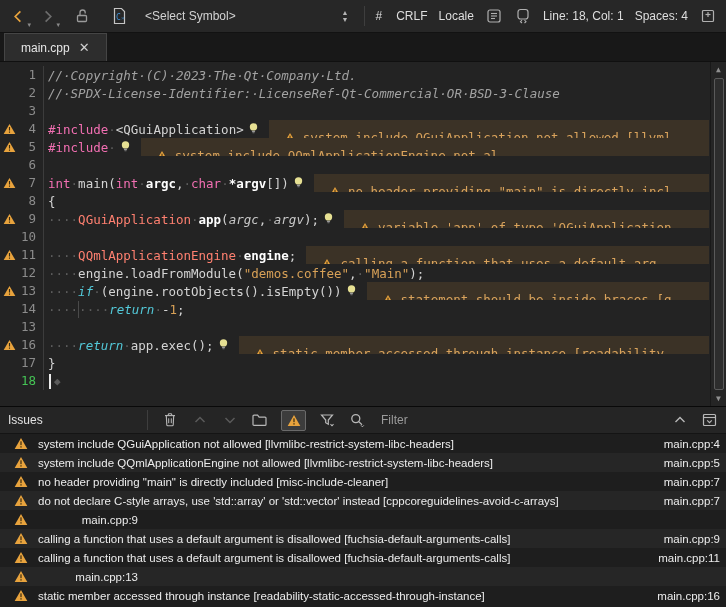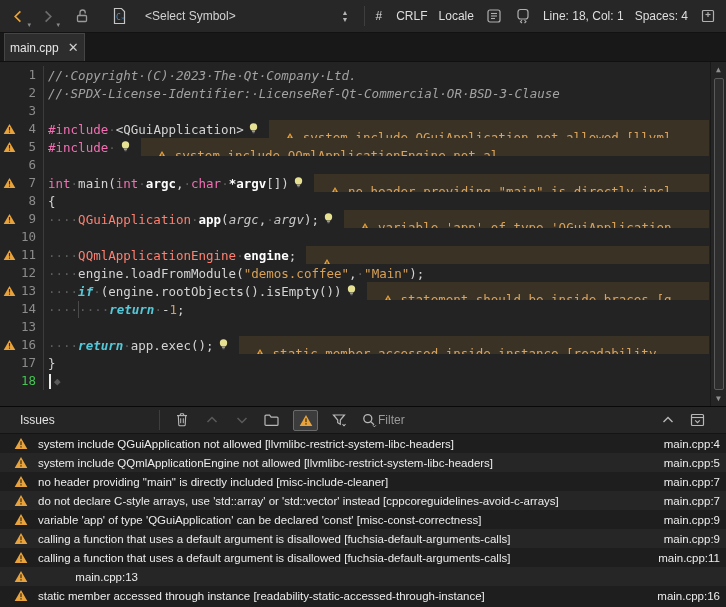--- a/index.html
+++ b/index.html
@@ -15,37 +15,37 @@
     background:var(--toolbar-bg,#262626);border-bottom:1px solid #121212;}
   .tbicon{width:18px;height:18px;position:relative;display:flex;align-items:center;justify-content:center;flex:0 0 auto;}
   .tbicon svg{display:block;}
   .subcaret{position:absolute;right:-4px;bottom:-3px;font-size:7px;color:#8a8a8a;line-height:7px;}
   .symbol-select{flex:1;display:flex;align-items:center;justify-content:space-between;height:26px;padding:0 4px 0 6px;color:#d2d2d2;}
   .updown{display:flex;flex-direction:column;line-height:6px;font-size:7px;color:#b5b5b5;gap:1px;}
   .sep{width:1px;height:20px;background:#3e3e3e;flex:0 0 1px;}
   .tbtext{color:#dedede;white-space:nowrap;background:none;border:none;font:inherit;padding:0;cursor:default;}
   
   .tabbar{height:29px;background:var(--tabbar-bg,#191919);display:flex;align-items:flex-end;border-bottom:1px solid #101010;}
-  .tab{height:28px;margin-left:4px;padding:0 5px;display:flex;align-items:center;gap:9px;
+  .tab{height:28px;margin-left:4px;padding:0 16px;display:flex;align-items:center;gap:9px;
     background:var(--tab-active-bg,#2d2d2d);border:1px solid #454545;border-bottom:none;color:#e6e6e6;}
   .tab .close{color:#cfcfcf;font-size:13px;line-height:13px;}
   
   .editor{position:relative;height:345px;background:var(--editor-bg,#232323);
     font-family:"DejaVu Sans Mono",monospace;font-size:12.5px;border-bottom:1px solid #090909;}
   .lines{padding:4px 17px 0 0;}
   .line{display:flex;height:18px;align-items:center;}
   .gwarn{flex:0 0 18px;display:flex;align-items:center;justify-content:center;}
   .gwarn svg{width:13px;height:12px;}
   .lnum{flex:0 0 26px;text-align:right;color:var(--line-number,#8c8c8c);padding-right:7px;
     border-right:1px solid #3c3c3c;height:18px;line-height:18px;}
   .lnum.cur{color:var(--current-line-number,#45c455);}
   .lcode{flex:1;min-width:0;display:flex;align-items:center;white-space:pre;padding-left:4px;height:18px;line-height:17px;}
   .t-cm{color:var(--syn-comment,#a0a0a0);font-style:italic;}
   .t-pp,.t-kw{color:var(--syn-preproc,#f26fb2);}
-  .t-kwc{color:var(--syn-control,#53c9d9);font-style:italic;font-weight:bold;}
+  .t-kwc{color:var(--syn-control,#53c9d9);font-style:italic;}
   .t-type{color:var(--syn-type,#ff8070);}
   .t-varb{color:#ffffff;font-weight:bold;}
   .t-vari{color:#c9c9c9;font-style:italic;}
   .t-str,.t-num{color:var(--syn-string,#d8a157);}
   .t-plain{color:var(--syn-plain,#d4d4d4);}
   .t-ws{color:var(--syn-ws,#5c5c5c);}
   .t-wsg{color:var(--syn-ws,#5c5c5c);border-left:1px solid #4a4a4a;}
   .t-eof{color:#5a5a5a;font-size:11px;margin-left:3px;}
   .caret{display:inline-block;width:2px;height:15px;background:#ececec;margin-left:1px;flex:0 0 2px;}
   .bulbwrap{margin-left:4px;display:flex;align-items:center;}
@@ -55,27 +55,27 @@
     overflow:hidden;white-space:pre;}
   .ann svg{width:12px;height:11px;flex:0 0 12px;}
   .ann .atext{overflow:hidden;white-space:pre;}
   
   .scrollbar{position:absolute;top:0;right:0;width:16px;height:344px;background:#252525;
     border-left:1px solid #191919;display:flex;flex-direction:column;align-items:center;}
   .sb-btn{height:15px;width:100%;display:flex;align-items:center;justify-content:center;color:#909090;font-size:8px;}
   .sb-thumb{flex:1;width:10px;margin:1px 0;border:1px solid #5a5a5a;border-radius:2px;background:#2d2d2d;}
   
   .issues-toolbar{height:27px;background:#252525;border-bottom:1px solid #141414;
-    display:flex;align-items:center;padding:0 20px;gap:13px;}
+    display:flex;align-items:center;padding:0 8px;gap:13px;}
   .ititle{width:126px;color:#e2e2e2;}
   .itbicon{width:17px;height:17px;display:flex;align-items:center;justify-content:center;position:relative;flex:0 0 auto;}
   .warnbtn{width:25px;height:21px;background:#3c3c3c;border:1px solid #6a6a6a;border-radius:2px;
     display:flex;align-items:center;justify-content:center;flex:0 0 auto;}
   .warnbtn svg{width:14px;height:13px;}
-  .filter{display:flex;align-items:center;gap:0;color:#9a9a9a;}
+  .filter{display:flex;align-items:center;gap:15px;color:#9a9a9a;}
   .spacer{flex:1;}
   .issues-list{background:#1e1e1e;height:174px;overflow:hidden;}
   .irow{height:19px;display:flex;align-items:center;padding:0 6px 0 14px;font-size:11.5px;color:#ececec;}
   .irow.odd{background:var(--row-odd,#1e1e1e);}
   .irow.even{background:var(--row-even,#262626);}
   .iicon{width:15px;margin-right:9px;display:flex;align-items:center;}
   .iicon svg{width:14px;height:13px;}
   .itext{flex:1;min-width:0;white-space:nowrap;overflow:hidden;}
   .iref{flex:0 0 100px;text-align:right;}
 </style>
@@ -268,21 +268,21 @@
               <polygon points="8,1.2 15.3,13.8 0.7,13.8" fill="#e8a33d"></polygon>
               <rect x="7.3" y="5" width="1.4" height="4.4" fill="#3a2c10"></rect>
               <rect x="7.3" y="10.6" width="1.4" height="1.6" fill="#3a2c10"></rect>
             </svg>
           </span>
           <span class="lnum">11</span>
           <span class="lcode"><span class="t-ws">····</span><span class="t-type">QQmlApplicationEngine</span><span class="t-ws">·</span><span class="t-varb">engine</span><span class="t-plain">;</span><span class="ann"><svg viewBox="0 0 16 15">
                 <polygon points="8,1.2 15.3,13.8 0.7,13.8" fill="#e8a33d"></polygon>
                 <rect x="7.3" y="5" width="1.4" height="4.4" fill="#3a2c10"></rect>
                 <rect x="7.3" y="10.6" width="1.4" height="1.6" fill="#3a2c10"></rect>
-              </svg></span></span>
+              </svg><span class="atext">calling a function that uses a default arg…</span></span></span>
         </div>
         <div class="line">
           <span class="gwarn"></span>
           <span class="lnum">12</span>
           <span class="lcode"><span class="t-ws">····</span><span class="t-plain">engine.loadFromModule(</span><span class="t-str">"demos.coffee"</span><span class="t-plain">,</span><span class="t-ws">·</span><span class="t-str">"Main"</span><span class="t-plain">);</span></span>
         </div>
         <div class="line">
           <span class="gwarn">
             <svg viewBox="0 0 16 15">
               <polygon points="8,1.2 15.3,13.8 0.7,13.8" fill="#e8a33d"></polygon>
@@ -321,21 +321,21 @@
           </span>
           <span class="lnum">16</span>
           <span class="lcode"><span class="t-ws">····</span><span class="t-kwc">return</span><span class="t-ws">·</span><span class="t-plain">app.exec();</span><span class="bulbwrap"><svg viewBox="0 0 12 16">
                 <circle cx="6" cy="5.6" r="4.2" fill="#e6e093"></circle>
                 <rect x="4.2" y="10" width="3.6" height="1.3" rx="0.5" fill="#9a9a9a"></rect>
                 <rect x="4.6" y="11.8" width="2.8" height="1.1" rx="0.5" fill="#7d7d7d"></rect>
               </svg></span><span class="ann"><svg viewBox="0 0 16 15">
                 <polygon points="8,1.2 15.3,13.8 0.7,13.8" fill="#e8a33d"></polygon>
                 <rect x="7.3" y="5" width="1.4" height="4.4" fill="#3a2c10"></rect>
                 <rect x="7.3" y="10.6" width="1.4" height="1.6" fill="#3a2c10"></rect>
-              </svg><span class="atext">static member accessed inside instance [readability-…</span></span></span>
+              </svg><span class="atext">static member accessed through instance [readability-…</span></span></span>
         </div>
         <div class="line">
           <span class="gwarn"></span>
           <span class="lnum">17</span>
           <span class="lcode"><span class="t-plain">}</span></span>
         </div>
         <div class="line">
           <span class="gwarn"></span>
           <span class="lnum cur">18</span>
           <span class="lcode"><span class="caret"></span><span class="t-eof">◆</span></span>
@@ -457,21 +457,20 @@
           <span class="iref">main.cpp:7</span>
         </div>
         <div class="irow odd">
           <span class="iicon">
             <svg viewBox="0 0 16 15">
               <polygon points="8,1.2 15.3,13.8 0.7,13.8" fill="#e8a33d"></polygon>
               <rect x="7.3" y="5" width="1.4" height="4.4" fill="#3a2c10"></rect>
               <rect x="7.3" y="10.6" width="1.4" height="1.6" fill="#3a2c10"></rect>
             </svg>
           </span>
-          <span class="itext">variable 'app' of type 'QGuiApplication' can be declared 'const' [misc-const-correctness]</span>
           <span class="iref">main.cpp:9</span>
         </div>
         <div class="irow even">
           <span class="iicon">
             <svg viewBox="0 0 16 15">
               <polygon points="8,1.2 15.3,13.8 0.7,13.8" fill="#e8a33d"></polygon>
               <rect x="7.3" y="5" width="1.4" height="4.4" fill="#3a2c10"></rect>
               <rect x="7.3" y="10.6" width="1.4" height="1.6" fill="#3a2c10"></rect>
             </svg>
           </span>

